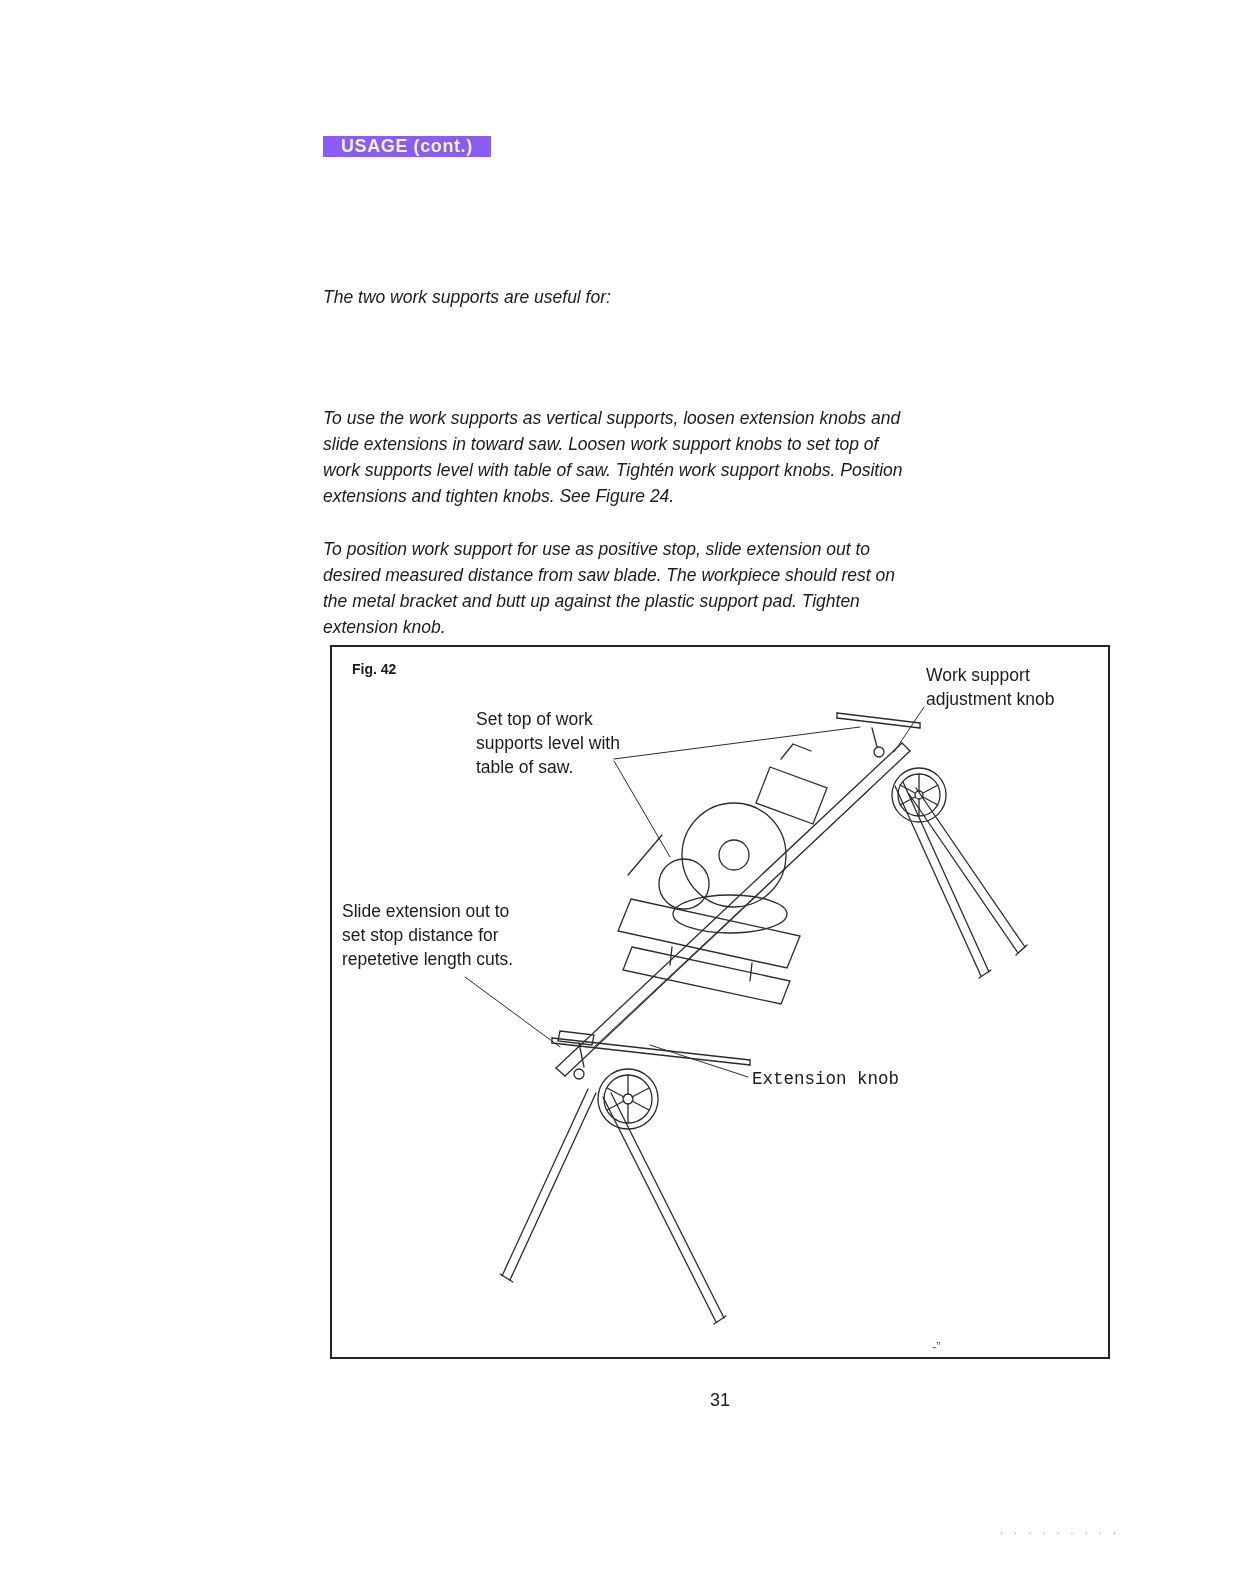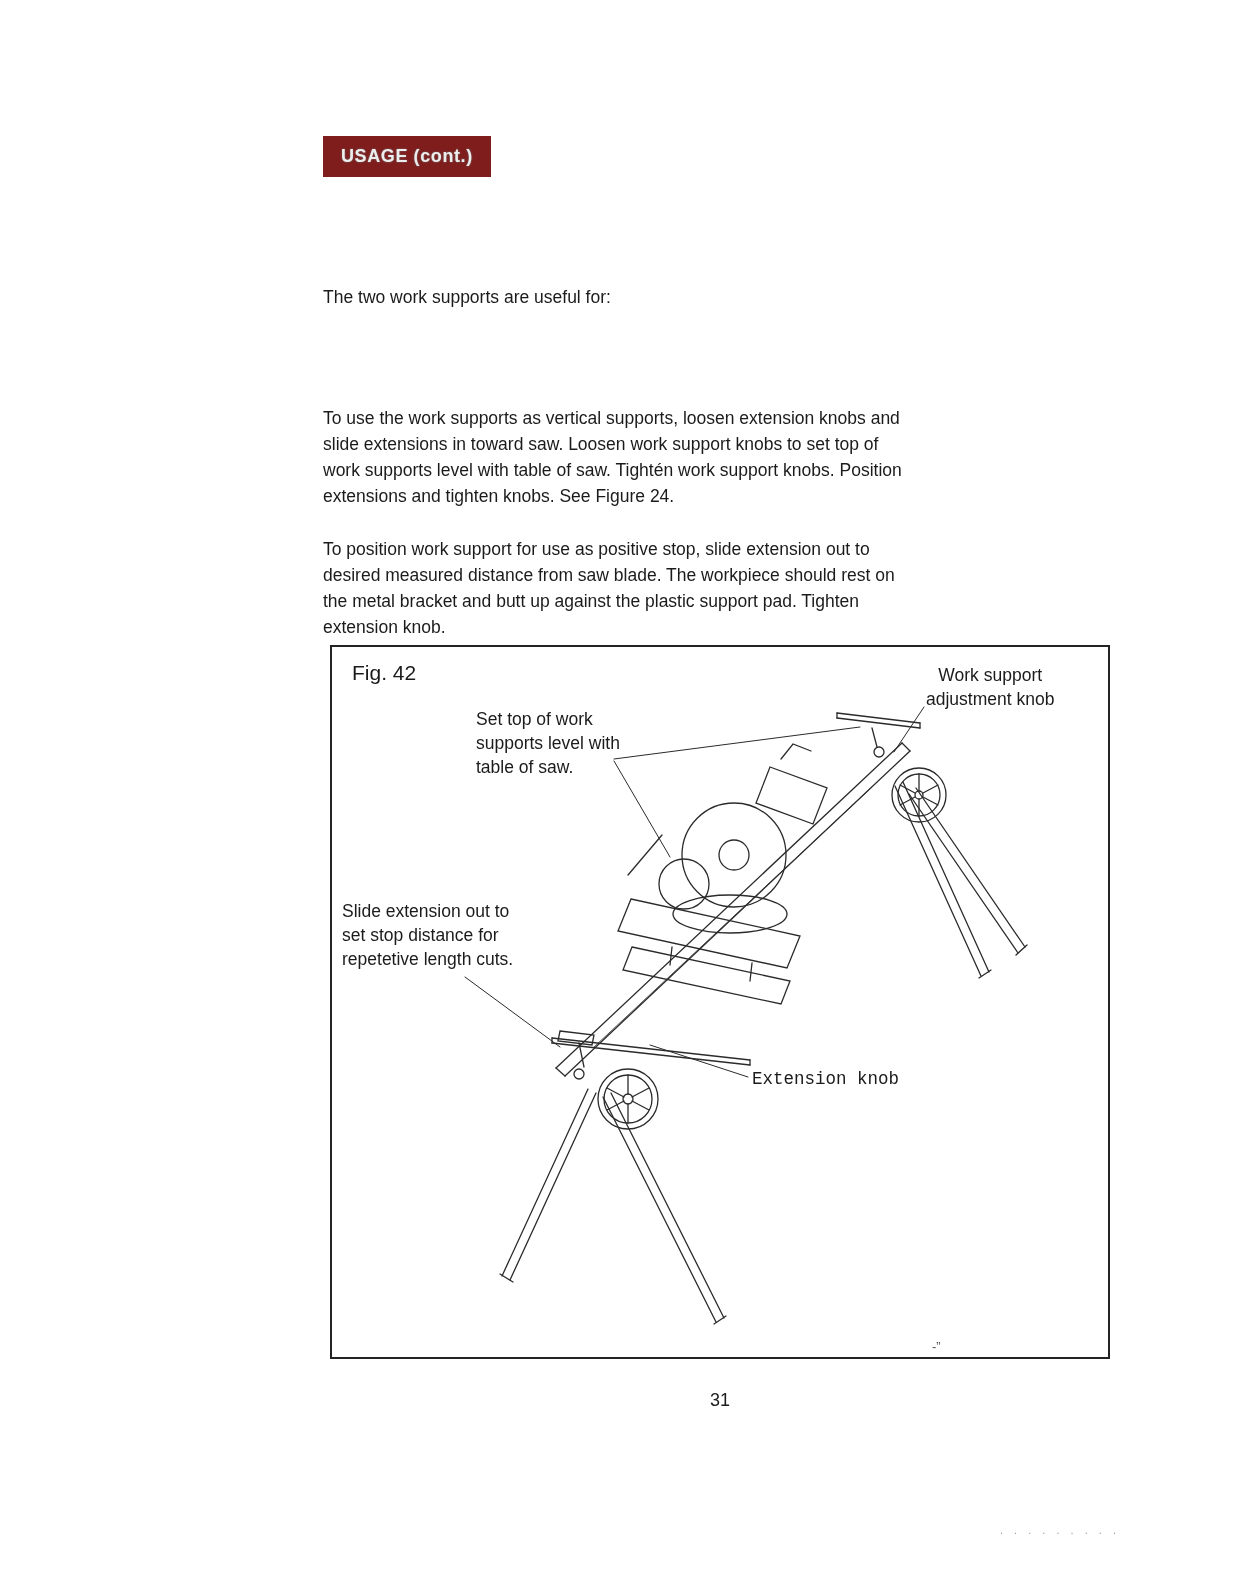--- a/index.html
+++ b/index.html
@@ -9,47 +9,47 @@
     margin:0 auto;
     background:#ffffff;
     font-family:"Liberation Sans", sans-serif;
     color:#1b1b1b;
     overflow:hidden;
   }
   .abs{position:absolute;}
   .preline{white-space:pre-line;}
   .badge{
     left:323px;top:136px;
-    background:#7f1d1d;
+    background:#8b5cf6;
     color:#ededed;
     font-weight:bold;
     font-size:18px;
     letter-spacing:.6px;
-    padding:10px 18px;
+    padding:0 18px;
     text-shadow:0 0 2px #777;
   }
   .heading{
     left:323px;top:202px;
     font-size:19px;font-weight:bold;
     line-height:27px;
   }
-  .body-text{font-size:17.5px;line-height:26px;}
+  .body-text{font-size:17.5px;line-height:26px;font-style:italic;}
   .intro{left:323px;top:284px;}
   .list{left:398px;top:334px;line-height:27px;}
   .para1{left:323px;top:405px;width:810px;}
   .para2{left:323px;top:536px;width:810px;}
   .figure{
     left:330px;top:645px;
     width:780px;height:714px;
     border:2px solid #242424;
     box-sizing:border-box;
   }
-  .fig-label{left:20px;top:14px;font-size:21px;font-weight:normal;}
+  .fig-label{left:20px;top:14px;font-size:14px;font-weight:bold;}
   .callout{font-size:17.5px;line-height:24px;}
-  .co-workknob{left:594px;top:16px;text-align:center;}
+  .co-workknob{left:594px;top:16px;}
   .co-settop{left:144px;top:60px;}
   .co-slide{left:10px;top:252px;}
   .co-extknob{left:420px;top:420px;font-family:Liberation Mono, monospace;}
   .figure svg{position:absolute;left:0;top:0;}
   .figure-mark{left:600px;top:692px;font-size:13px;color:#555;}
   .page-number{left:330px;top:1377px;width:780px;text-align:center;font-size:18px;margin-top:13px;}
   .scan-marks{left:1000px;top:1524px;font-size:11px;color:#9a9a9a;letter-spacing:4px;}
 </style>
 </head>
 <body>

